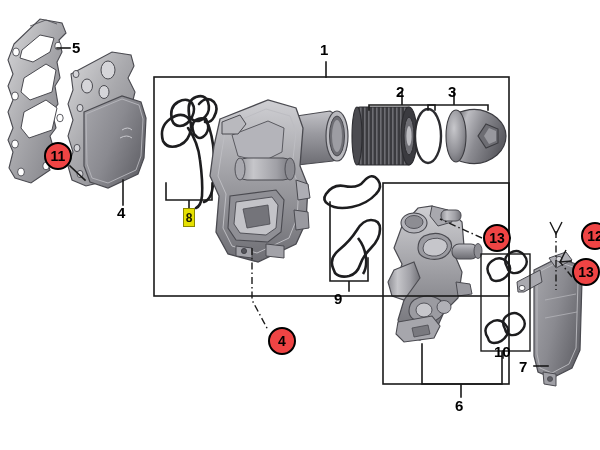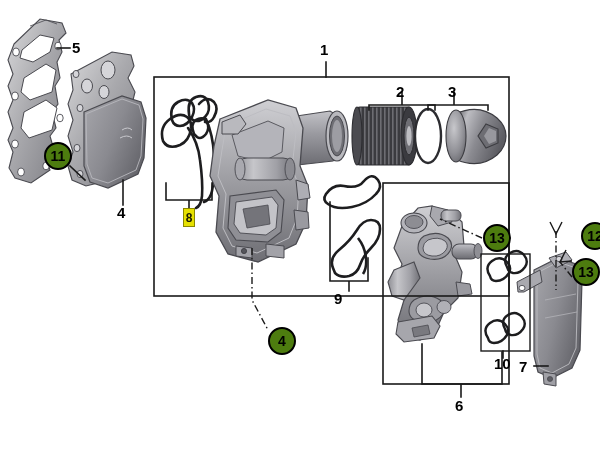--- a/index.html
+++ b/index.html
@@ -35,21 +35,21 @@
     white-space: nowrap;
     -webkit-user-select: none;
     user-select: none;
   }
   .callout-circle {
     position: absolute;
     width: 28px;
     height: 28px;
     border: 2px solid #000000;
     border-radius: 50%;
-    background: #4d7c0f;
+    background: #ef4444;
     display: flex;
     align-items: center;
     justify-content: center;
     font-family: "Liberation Sans", sans-serif;
     font-weight: bold;
     font-size: 14px;
     color: #000000;
     box-sizing: border-box;
   }
   .highlight-box {
@@ -350,21 +350,21 @@
   <div class="callout-num" style="left:72px; top:40px;">5</div>
 
   <div class="callout-num" style="left:455px; top:398px;">6</div>
 
   <div class="callout-num" style="left:519px; top:359px;">7</div>
 
   <div class="highlight-box" style="left:183px; top:208px; width:12px; height:19px;">8</div>
 
   <div class="callout-num" style="left:334px; top:291px;">9</div>
 
-  <div class="callout-num" style="left:494px; top:356px;">10</div>
+  <div class="callout-num" style="left:494px; top:344px;">10</div>
 
   <div class="callout-circle" style="left:44px; top:142px;">11</div>
 
   <div class="callout-circle" style="left:581px; top:222px;">12</div>
 
   <div class="callout-circle" style="left:483px; top:224px;">13</div>
 
   <div class="callout-circle" style="left:572px; top:258px;">13</div>
 
   <div class="callout-circle" style="left:268px; top:327px;">4</div>

